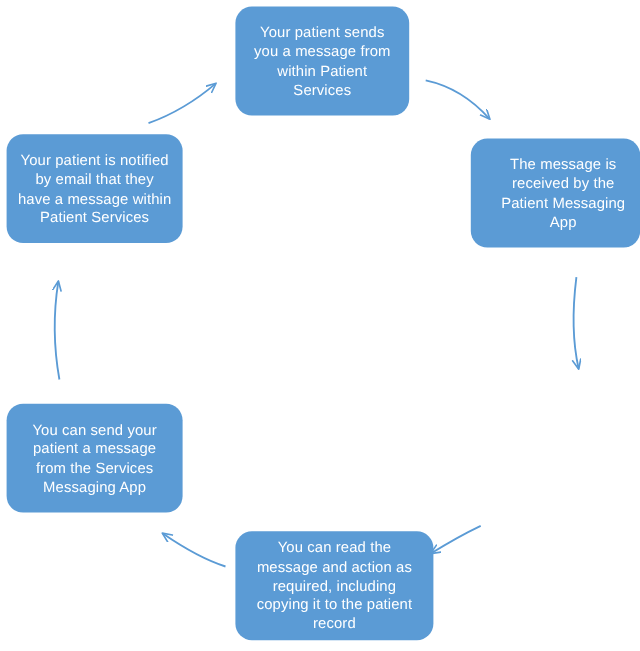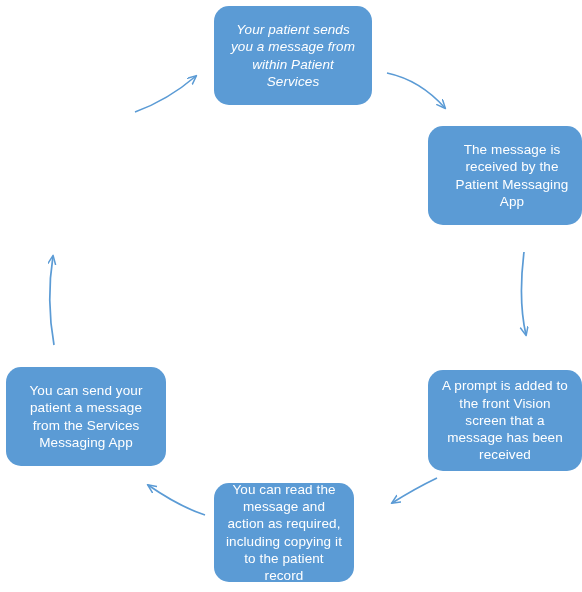--- a/index.html
+++ b/index.html
@@ -43,24 +43,24 @@
     font-weight: 400;
     letter-spacing: 0.1px;
   }
   .node-text {
     display: block;
     width: 100%;
     white-space: pre-line;
   }
 
   
-  #node-send-message      { left: 214px; top: 6px;   width: 158px; height: 99px; font-style: italic; }
+  #node-send-message      { left: 214px; top: 6px;   width: 158px; height: 99px; }
   #node-message-received  { left: 428px; top: 126px; width: 154px; height: 99px; padding-left: 24px; }
   #node-prompt-added      { left: 428px; top: 370px; width: 154px; height: 101px; }
-  #node-read-action       { left: 214px; top: 483px; width: 140px; height: 99px; }
+  #node-read-action       { left: 214px; top: 483px; width: 180px; height: 99px; }
   #node-send-to-patient   { left: 6px;   top: 367px; width: 160px; height: 99px; }
   #node-patient-notified  { left: 6px;   top: 122px; width: 160px; height: 99px; }
 </style>
 </head>
 <body>
 
 <div id="diagram">
 
   <svg class="arrow-layer" viewBox="0 0 582 592" width="582" height="592" xmlns="http://www.w3.org/2000/svg">
     <defs>
@@ -83,26 +83,26 @@
   </svg>
 
   <div class="node" id="node-send-message">
     <span class="node-text">Your patient sends you a message from within Patient Services</span>
   </div>
 
   <div class="node" id="node-message-received">
     <span class="node-text">The message is received by the Patient Messaging App</span>
   </div>
 
-  <div class="node" id="node-prompt-added">
-    <span class="node-text">A prompt is added to the front Vision screen that a message has been received</span>
-  </div>
 
   <div class="node" id="node-read-action">
     <span class="node-text">You can read the message and action as required, including copying it to the patient record</span>
   </div>
 
   <div class="node" id="node-send-to-patient">
     <span class="node-text">You can send your patient a message from the Services Messaging App</span>
   </div>
 
+  <div class="node" id="node-patient-notified">
+    <span class="node-text">Your patient is notified by email that they have a message within Patient Services</span>
+  </div>
 
 </div>
 
 </body></html>

